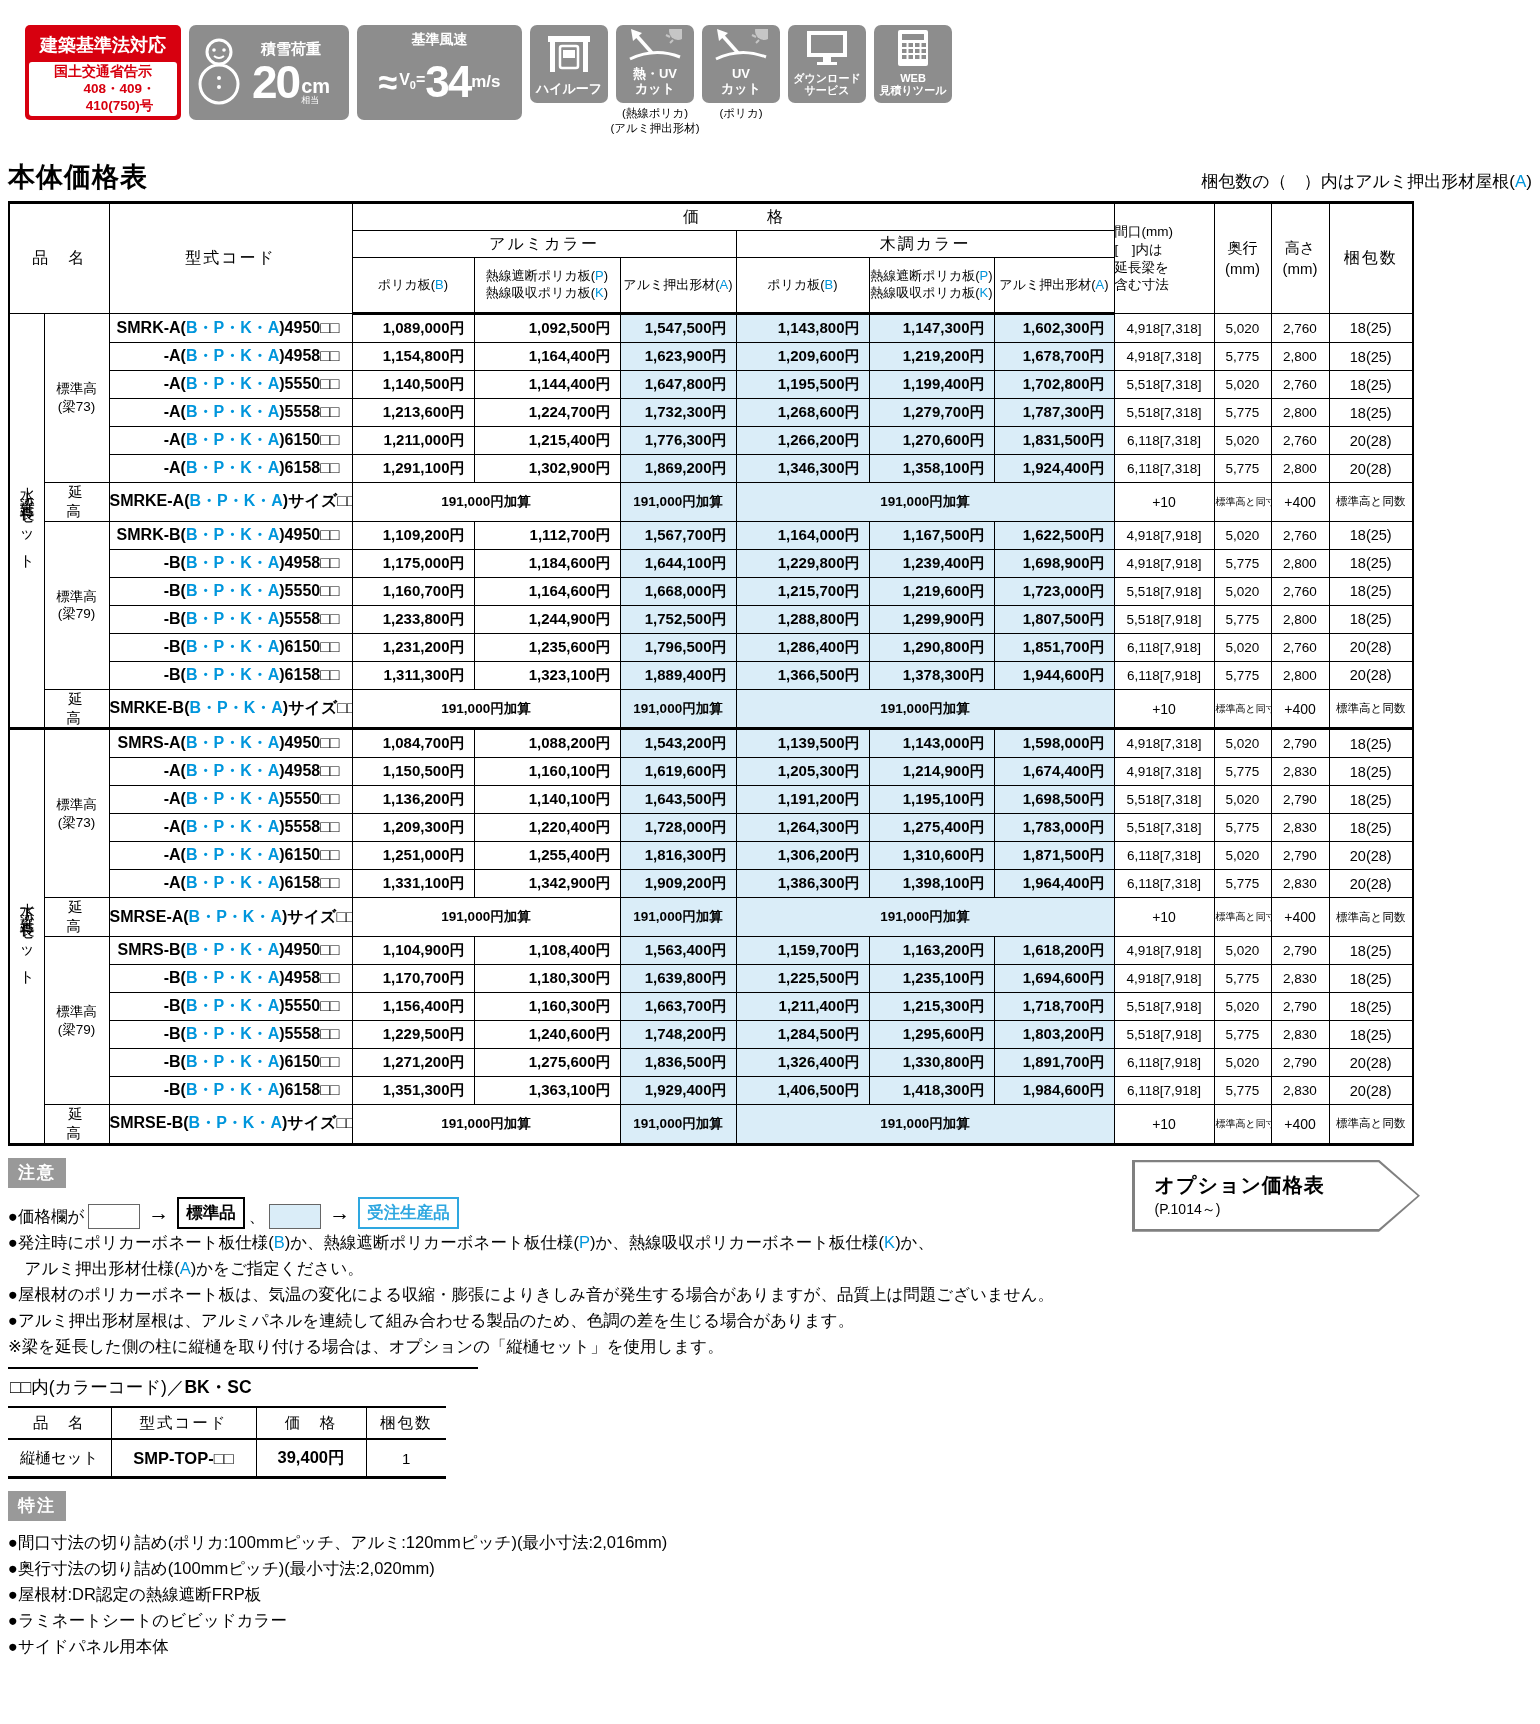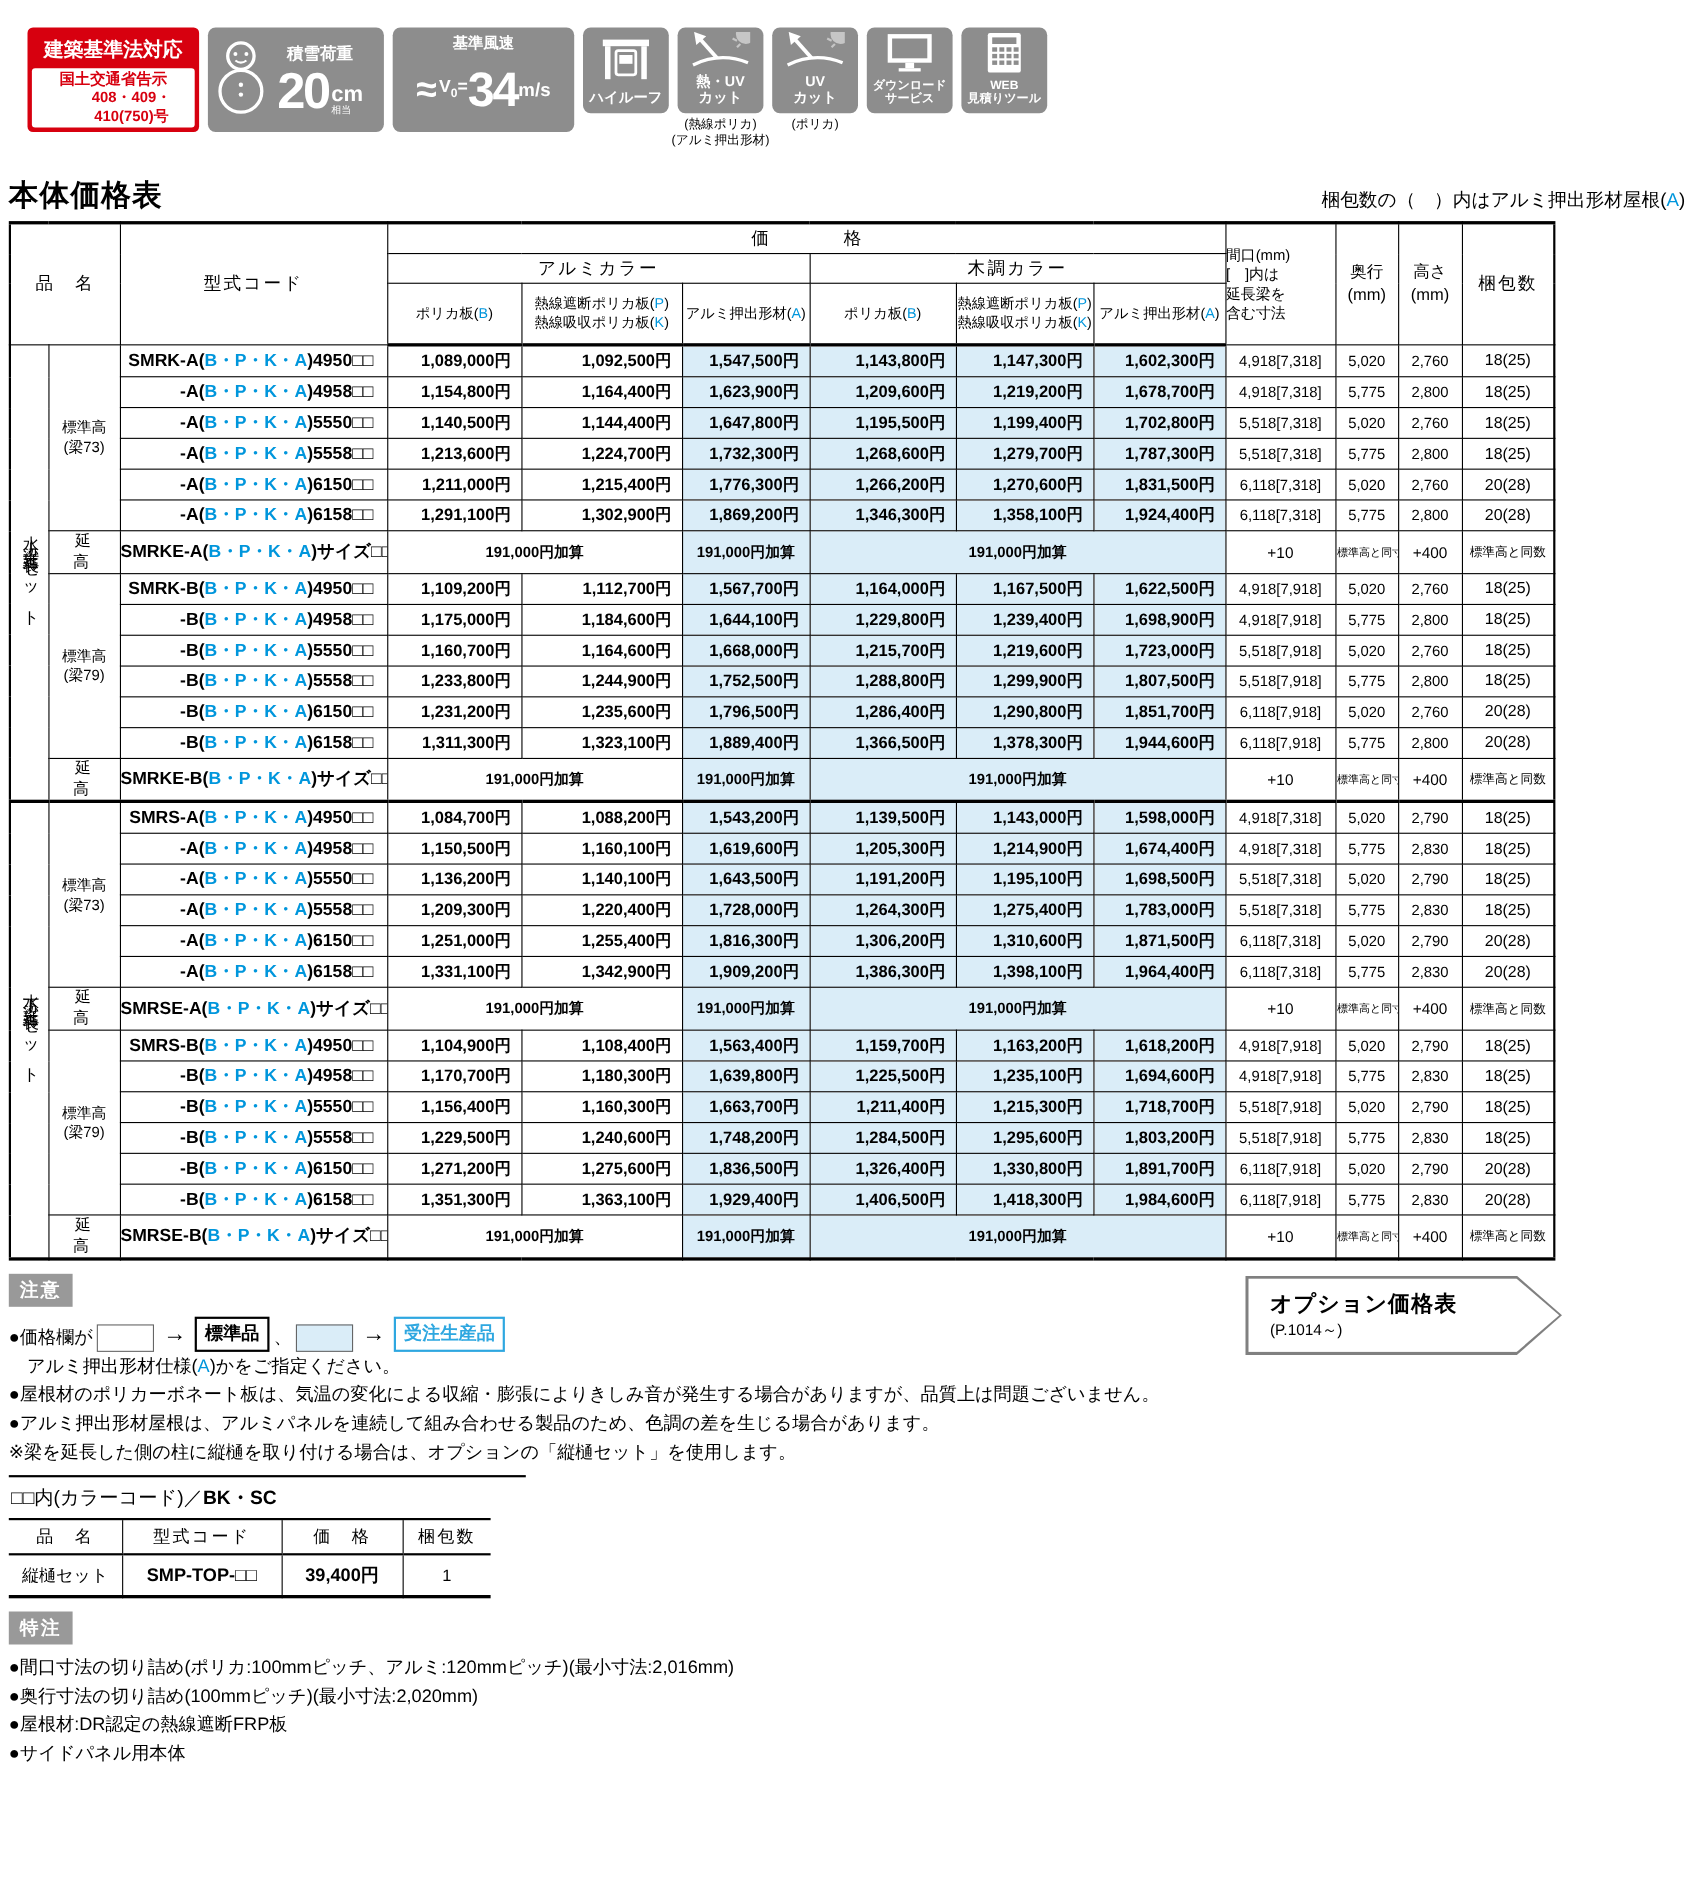--- a/index.html
+++ b/index.html
@@ -690,20 +690,21 @@
         <span>●価格欄が</span>
         <span class="box-white"></span>
         <span class="arrow">→</span>
         <span class="tag-std">標準品</span>
         <span>、</span>
         <span class="box-blue"></span>
         <span class="arrow">→</span>
         <span class="tag-order">受注生産品</span>
       </div>
       <div id="notice-list">
+          <div class="note-line"><span>●発注時にポリカーボネート板仕様(</span><span class="blue">B</span><span>)か、熱線遮断ポリカーボネート板仕様(</span><span class="blue">P</span><span>)か、熱線吸収ポリカーボネート板仕様(</span><span class="blue">K</span><span>)か、</span></div>
           <div class="note-line"><span>　アルミ押出形材仕様(</span><span class="blue">A</span><span>)かをご指定ください。</span></div>
           <div class="note-line"><span>●屋根材のポリカーボネート板は、気温の変化による収縮・膨張によりきしみ音が発生する場合がありますが、品質上は問題ございません。</span></div>
           <div class="note-line"><span>●アルミ押出形材屋根は、アルミパネルを連続して組み合わせる製品のため、色調の差を生じる場合があります。</span></div>
           <div class="note-line"><span>※梁を延長した側の柱に縦樋を取り付ける場合は、オプションの「縦樋セット」を使用します。</span></div>
         </div>
     </div>
   </div>
 
   <div class="small-block">
     <div class="small-title"><span>□□内(カラーコード)／</span><span class="b">BK・SC</span></div>
@@ -732,17 +733,18 @@
       </tbody>
     </table>
   </div>
 
   <div class="section-wrap">
     <span class="section-badge">特注</span>
     <div class="notes" id="tokuchu-list">
         <div class="note-line"><span>●間口寸法の切り詰め(ポリカ:100mmピッチ、アルミ:120mmピッチ)(最小寸法:2,016mm)</span></div>
         <div class="note-line"><span>●奥行寸法の切り詰め(100mmピッチ)(最小寸法:2,020mm)</span></div>
         <div class="note-line"><span>●屋根材:DR認定の熱線遮断FRP板</span></div>
+        <div class="note-line"><span>●ラミネートシートのビビッドカラー</span></div>
         <div class="note-line"><span>●サイドパネル用本体</span></div>
       </div>
   </div>
 
 </div>
 
 </body></html>

